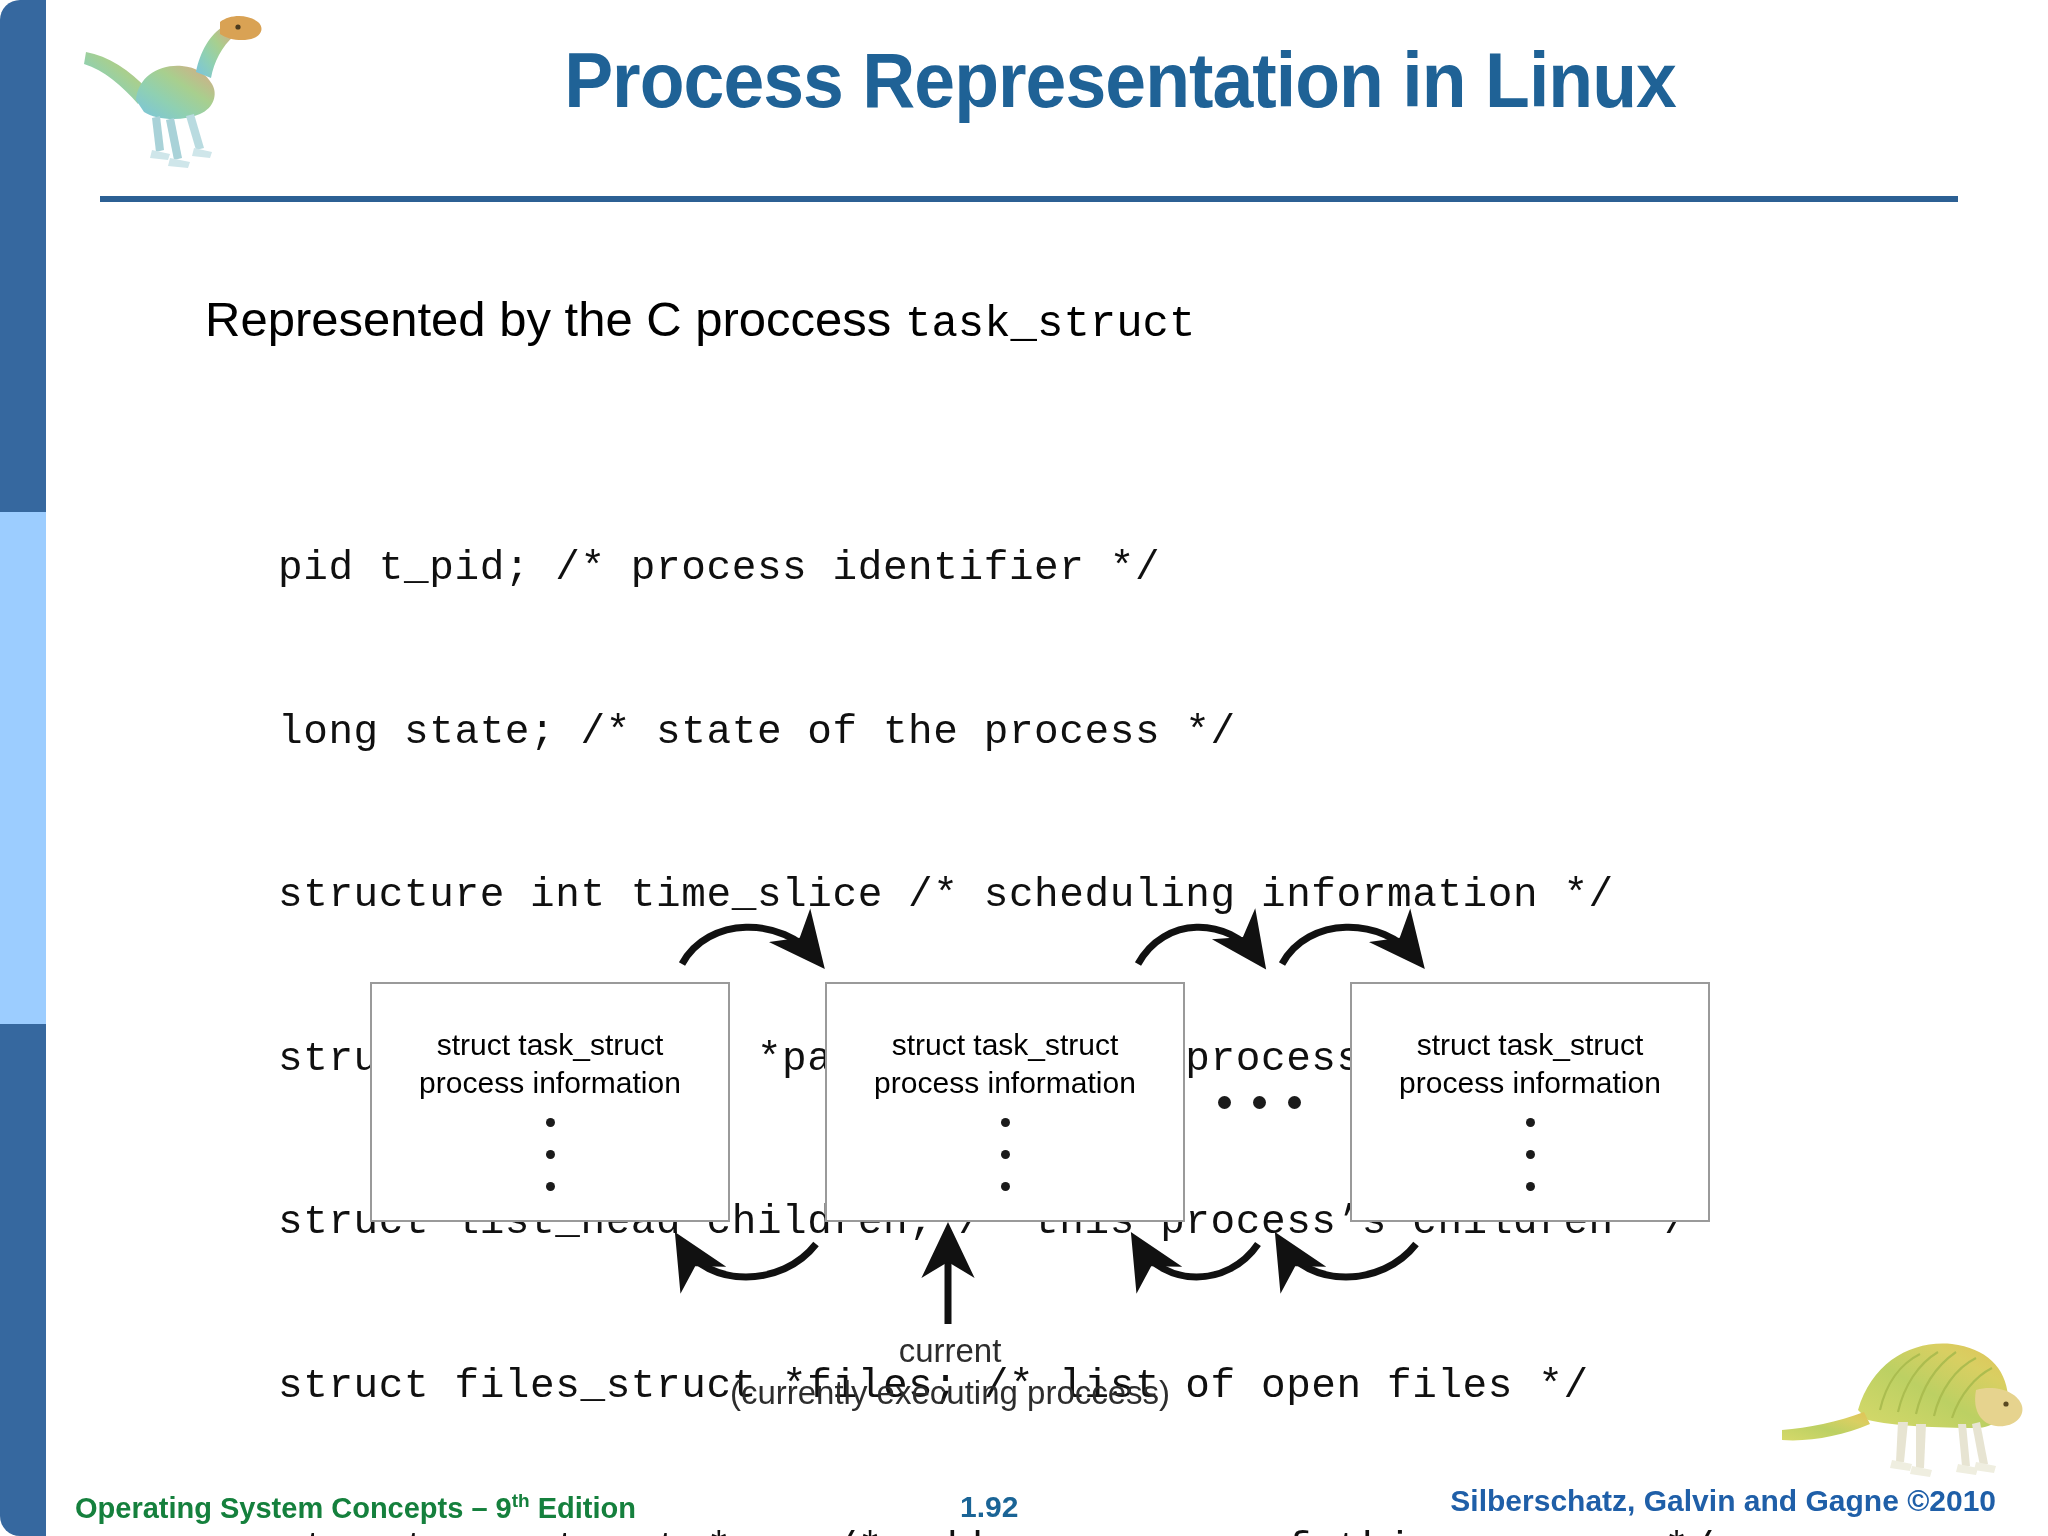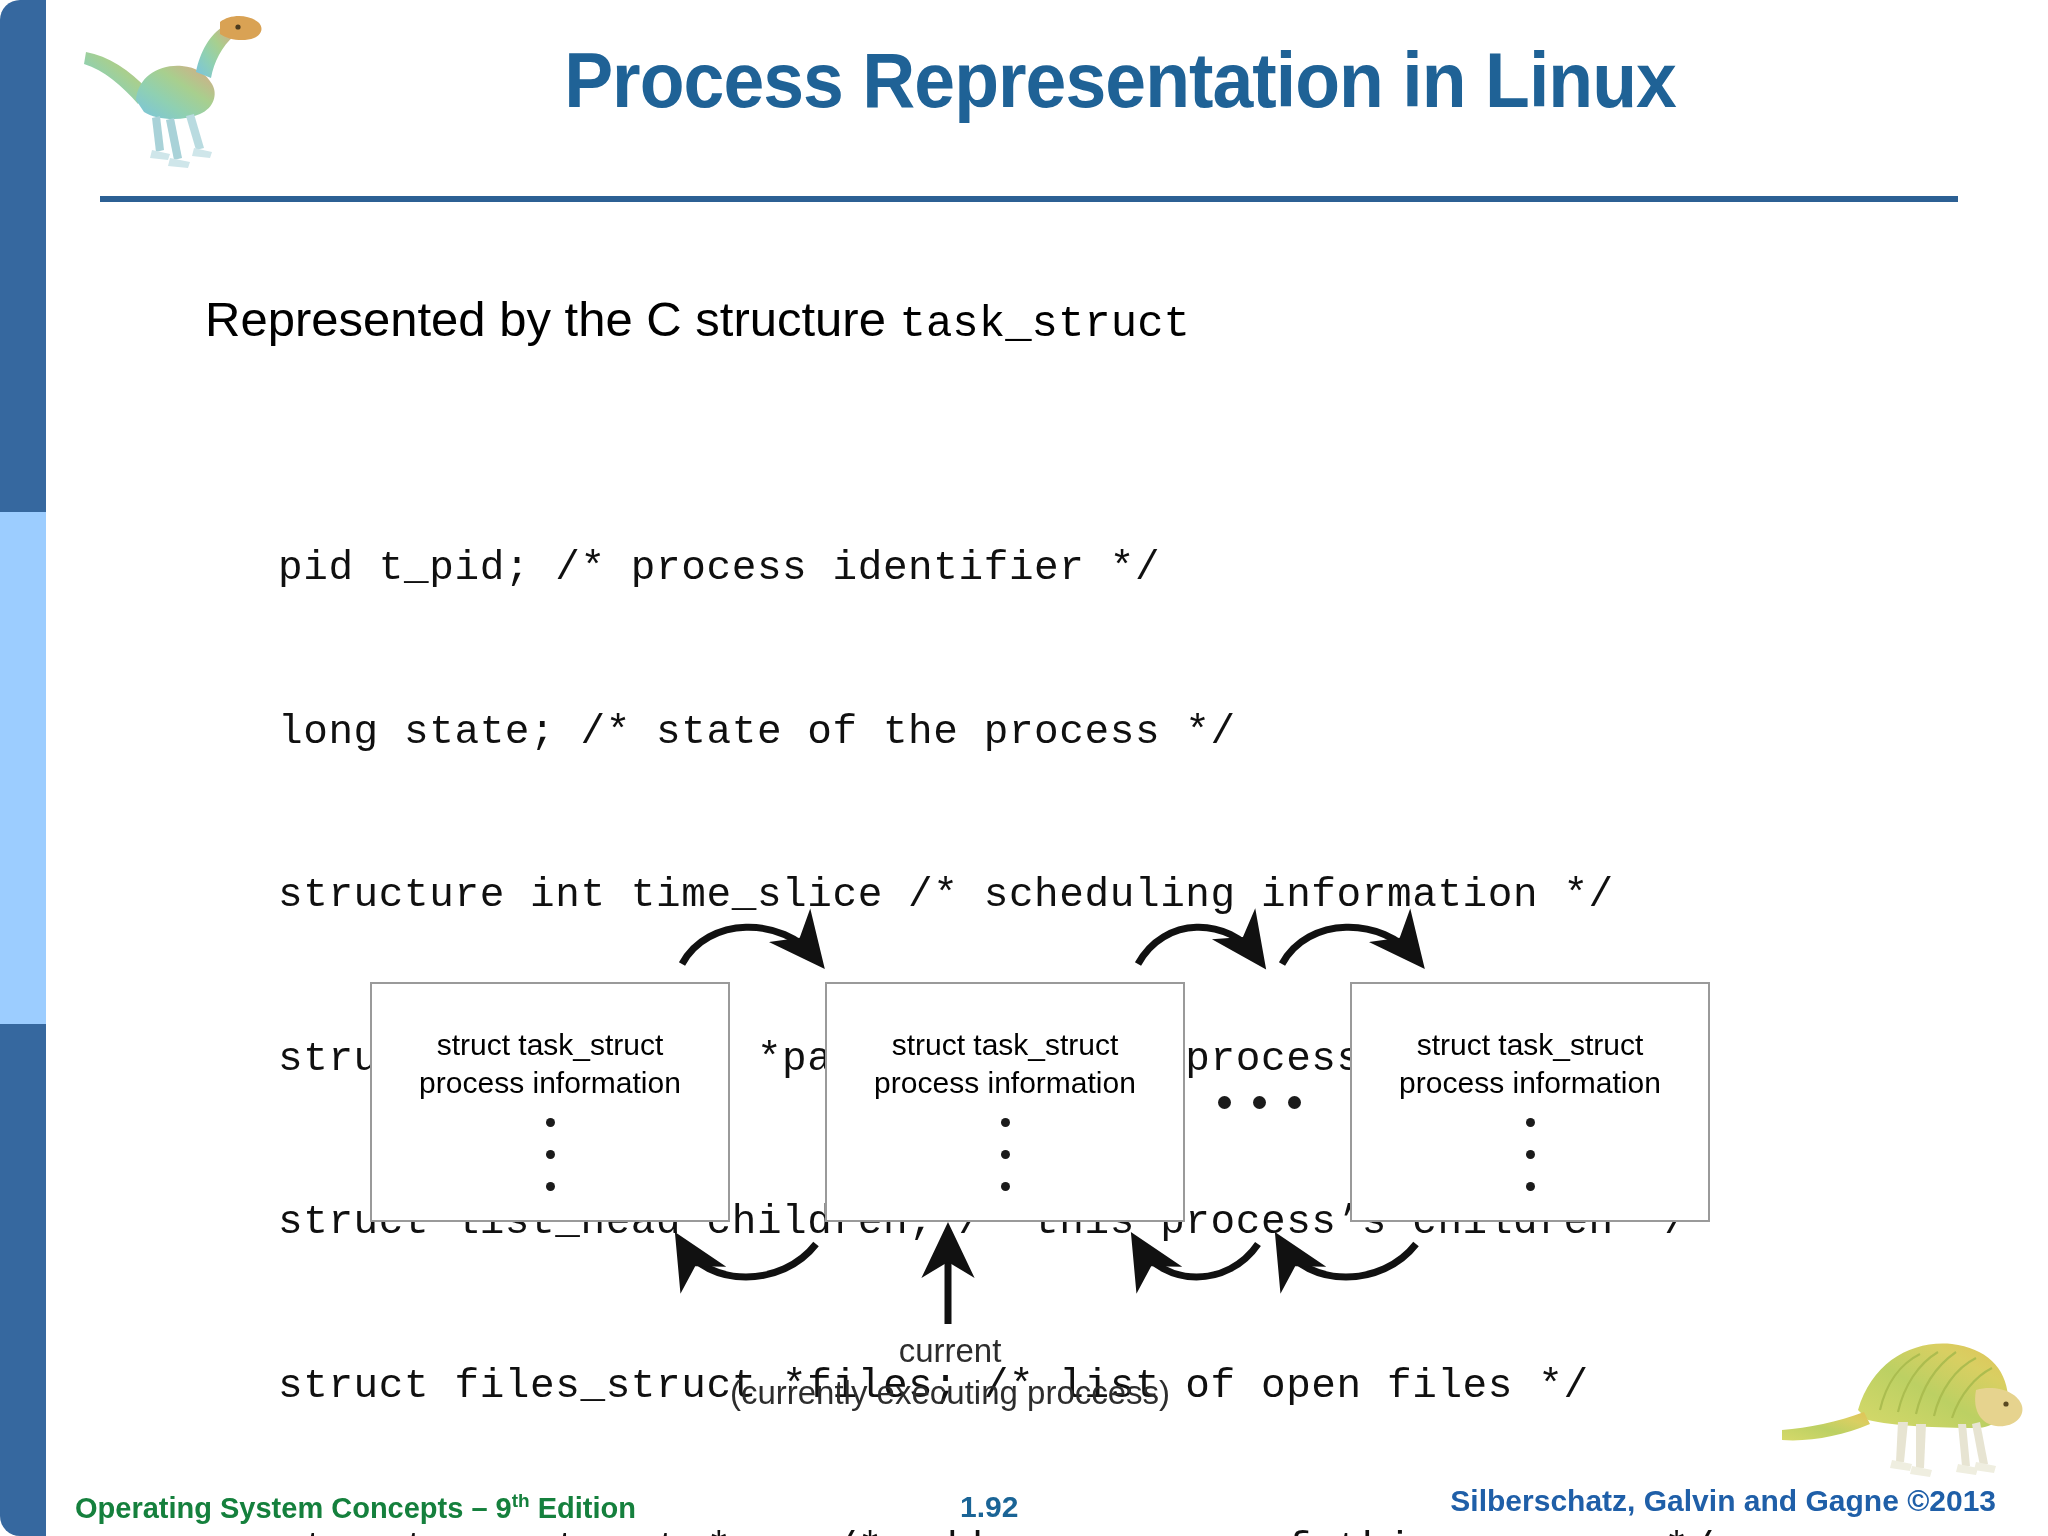--- a/index.html
+++ b/index.html
@@ -235,21 +235,21 @@
       <path d="M74 142 L 92 146 L 90 152 L 72 150 Z" fill="#cfe6ea"></path>
       <path d="M92 150 L 112 154 L 110 160 L 90 158 Z" fill="#cfe6ea"></path>
       <path d="M116 140 L 134 144 L 132 150 L 114 148 Z" fill="#cfe6ea"></path>
     </svg>
   </div>
 
   <div class="slide-title">Process Representation in Linux</div>
   <div class="header-rule"></div>
 
   <div class="bullet-line">
-    <span class="sans">Represented by the C structure </span><span class="mono">task_struct</span>
+    <span class="sans">Represented by the C proccess </span><span class="mono">task_struct</span>
   </div>
 
   <div class="code-block">
     <div>pid t_pid; /* process identifier */</div>
     <div>long state; /* state of the process */</div>
     <div>structure int time_slice /* scheduling information */</div>
     <div>struct task_struct *parent; /* this process’s parent */</div>
     <div>struct list_head children; /* this process’s children */</div>
     <div>struct files_struct *files; /* list of open files */</div>
     <div>struct mm_struct *mm; /* address space of this process */</div>
@@ -367,15 +367,15 @@
       <path d="M132 148 L 152 152 L 150 159 L 130 156 Z" fill="#efeee0"></path>
       <path d="M178 146 L 198 150 L 196 157 L 176 154 Z" fill="#efeee0"></path>
       <path d="M196 144 L 216 148 L 214 155 L 194 152 Z" fill="#efeee0"></path>
     </svg>
   </div>
 
   <div class="footer-left"><span>Operating System Concepts – 9</span><sup>th</sup><span> Edition</span></div>
 
   <div class="footer-page">1.92</div>
 
-  <div class="footer-right">Silberschatz, Galvin and Gagne ©2013</div>
+  <div class="footer-right">Silberschatz, Galvin and Gagne ©2010</div>
 
 </div>
 
 </body></html>

